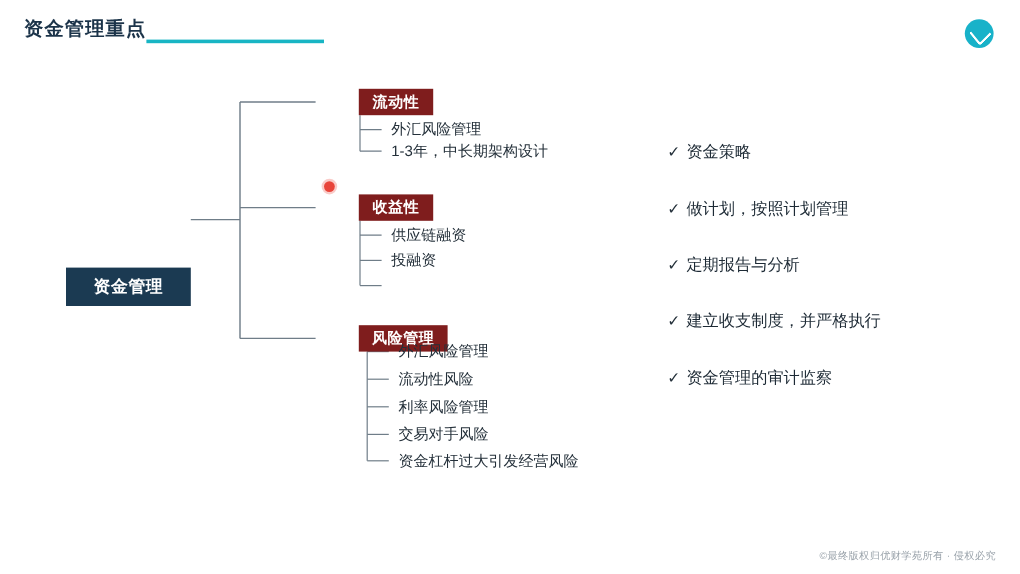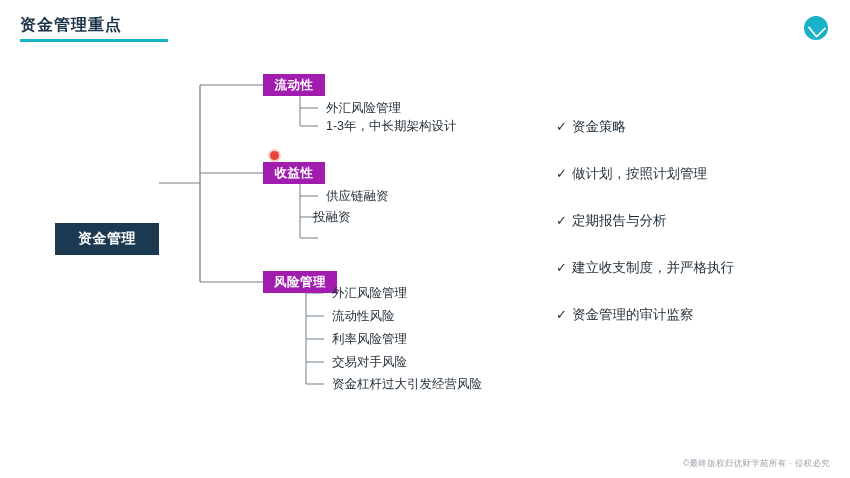--- a/index.html
+++ b/index.html
@@ -25,22 +25,21 @@
   #header {
     position: absolute;
     left: 0; top: 0;
     width: 850px; height: 56px;
     background: #ffffff;
   }
   #title-bar {
     position: absolute;
     left: 20px; top: 14px;
     display: flex;
-    flex-direction: column;
-    align-items: flex-start;
+    align-items: flex-end;
   }
   #title-text {
     font-size: 16px;
     font-weight: bold;
     color: #1b3349;
     letter-spacing: 1px;
     line-height: 22px;
   }
   #title-underline {
     margin-top: 3px;
@@ -105,23 +104,24 @@
   #root-node {
     left: 55px; top: 167px;
     width: 104px; height: 32px;
     background: #1b3a52;
     font-size: 14px;
     font-weight: bold;
     text-align: center;
   }
   .branch-node {
     width: 62px; height: 22px;
-    background: #a21caf;
+    background: #7f1d1d;
     font-size: 12.5px;
     font-weight: bold;
+    margin-left: 36px;
   }
   #branch-0 { left: 263px; top: 18px; }
   #branch-1 { left: 263px; top: 106px; }
   #branch-2 { width: 74px; left: 263px; top: 215px; }
 
   .leaf-label {
     position: absolute;
     font-size: 12.5px;
     color: #24303a;
     white-space: nowrap;
@@ -220,21 +220,21 @@
 
     <div id="root-node" class="node-box">资金管理</div>
 
     <div id="branch-0" class="node-box branch-node">流动性</div>
     <div class="leaf-label" style="left:326px; top:44px;">外汇风险管理</div>
     <div class="leaf-label" style="left:326px; top:62px;">1-3年，中长期架构设计</div>
 
     <div id="branch-1" class="node-box branch-node">收益性</div>
     <div id="cursor-dot"></div>
     <div class="leaf-label" style="left:326px; top:132px;">供应链融资</div>
-    <div class="leaf-label" style="left:313px; top:153px;">投融资</div>
+    <div class="leaf-label" style="left:326px; top:153px;">投融资</div>
 
     <div id="branch-2" class="node-box branch-node">风险管理</div>
     <div class="leaf-label" style="left:332px; top:229px;">外汇风险管理</div>
     <div class="leaf-label" style="left:332px; top:252px;">流动性风险</div>
     <div class="leaf-label" style="left:332px; top:275px;">利率风险管理</div>
     <div class="leaf-label" style="left:332px; top:298px;">交易对手风险</div>
     <div class="leaf-label" style="left:332px; top:320px;">资金杠杆过大引发经营风险</div>
   </div>
 
   <div id="bullets">

